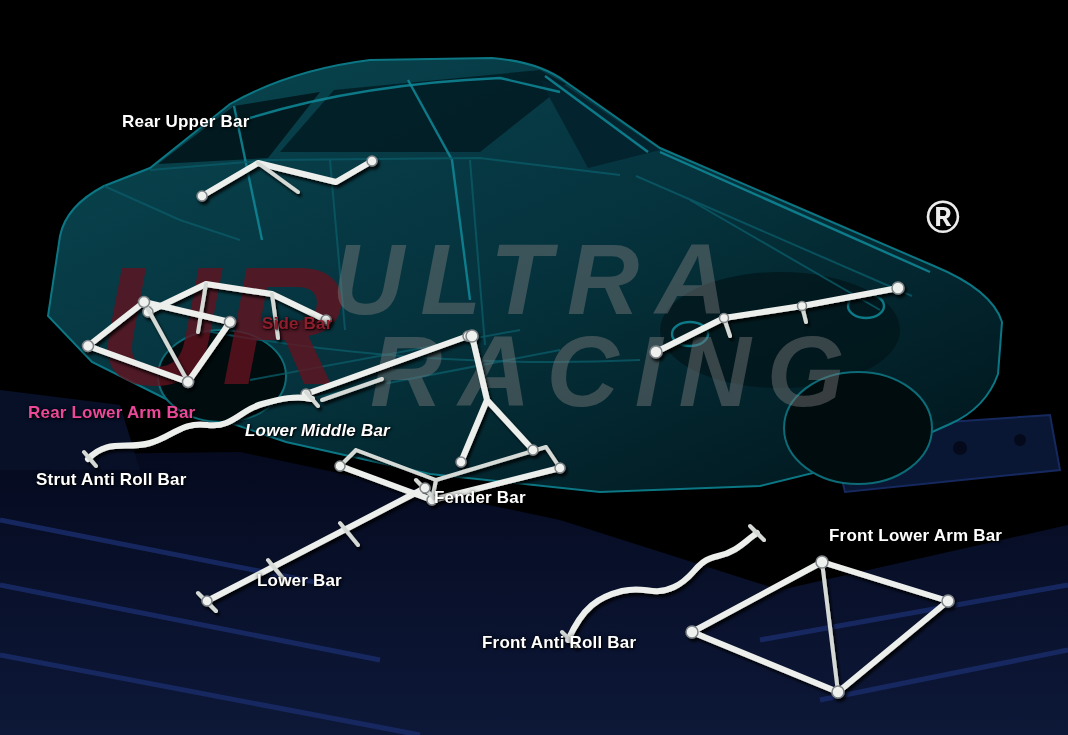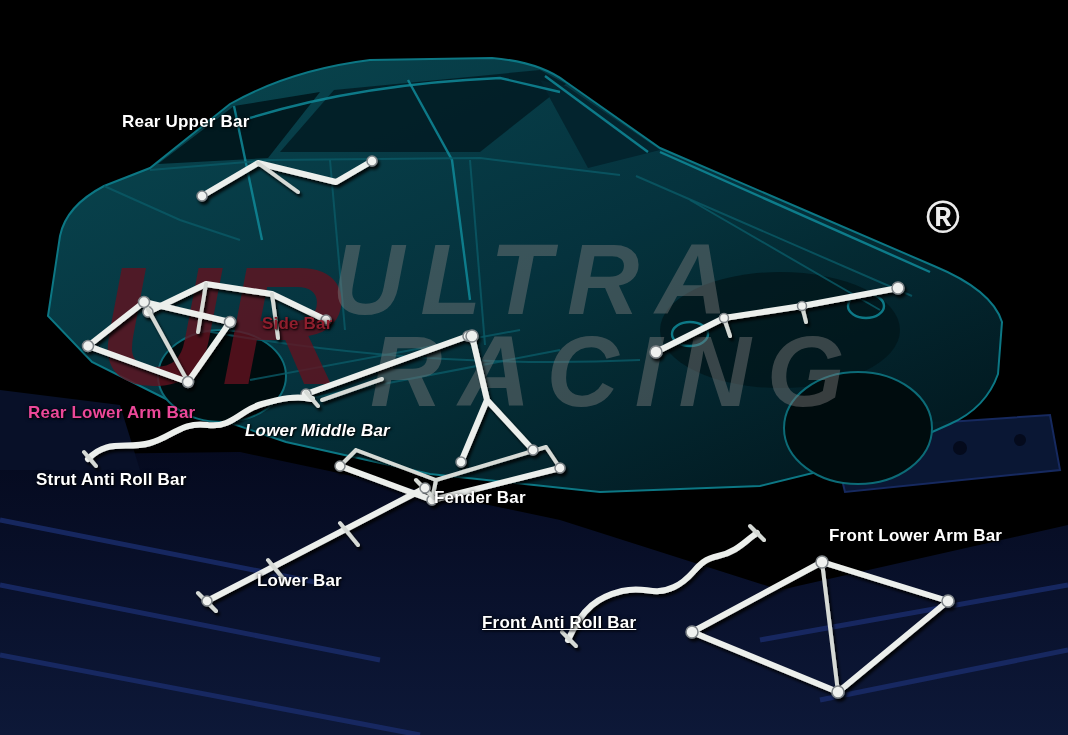--- a/index.html
+++ b/index.html
@@ -182,17 +182,17 @@
   </svg>
 
   <div class="label" style="left: 122px; top: 112px; color: rgb(255, 255, 255);">Rear Upper Bar</div>
   <div class="label" style="left: 262px; top: 314px; color: rgb(142, 30, 45);">Side Bar</div>
   <div class="label" style="left: 28px; top: 376px; color: #ec4899; margin-top: 27px;">Rear Lower Arm Bar</div>
   <div class="label" style="left: 245px; top: 421px; color: rgb(255, 255, 255); font-style: italic;">Lower Middle Bar</div>
   <div class="label" style="left: 36px; top: 470px; color: rgb(255, 255, 255);">Strut Anti Roll Bar</div>
   <div class="label" style="left: 434px; top: 455px; color: rgb(255, 255, 255); margin-top: 33px;">Fender Bar</div>
   <div class="label" style="left: 257px; top: 571px; color: rgb(255, 255, 255);">Lower Bar</div>
   <div class="label" style="left: 829px; top: 526px; color: rgb(255, 255, 255);">Front Lower Arm Bar</div>
-  <div class="label" style="left: 482px; top: 613px; color: rgb(255, 255, 255); text-decoration: underline;">Front Anti Roll Bar</div>
+  <div class="label" style="left: 482px; top: 633px; color: rgb(255, 255, 255);">Front Anti Roll Bar</div>
 
   <div class="regmark">®</div>
 
 </div>
 
 </body></html>

